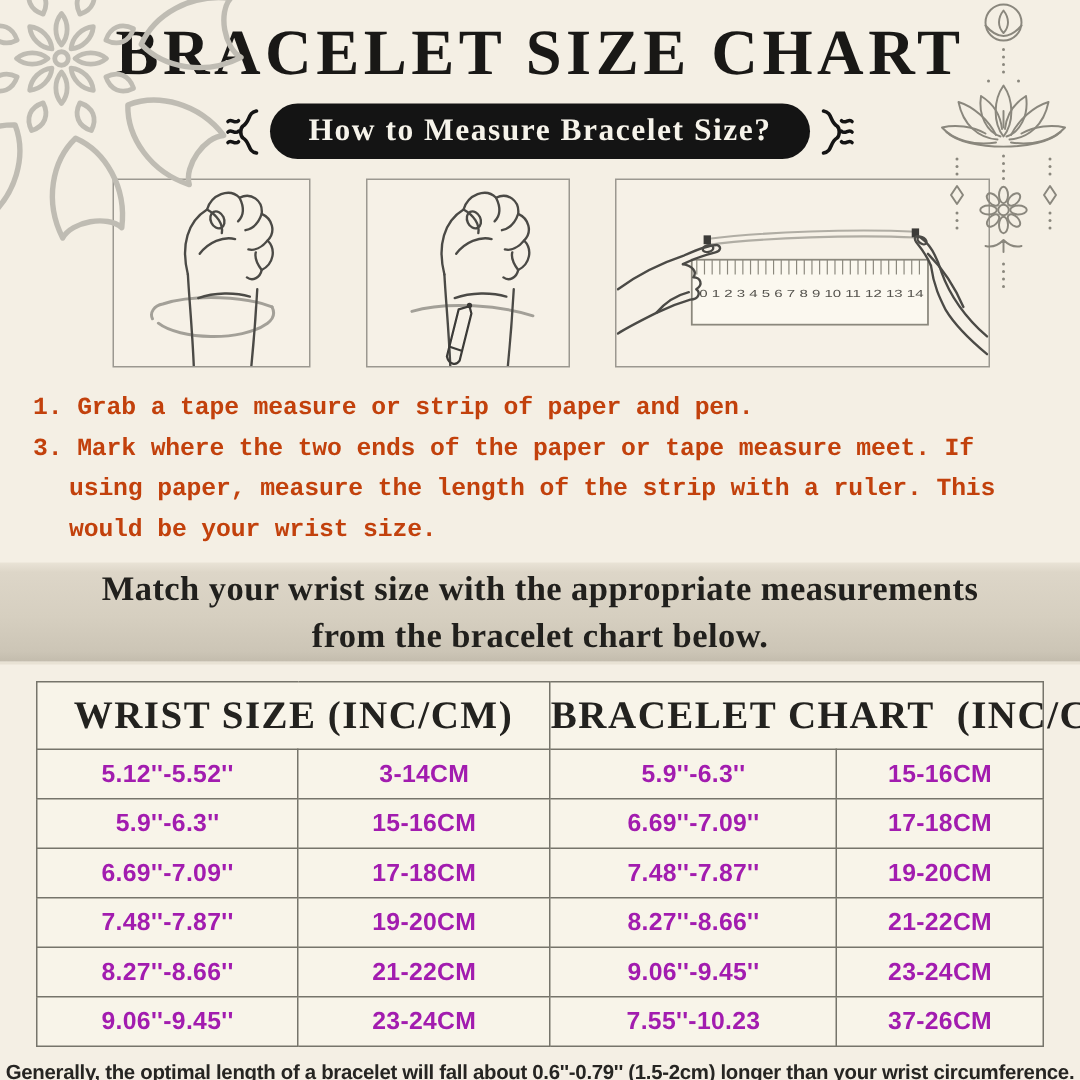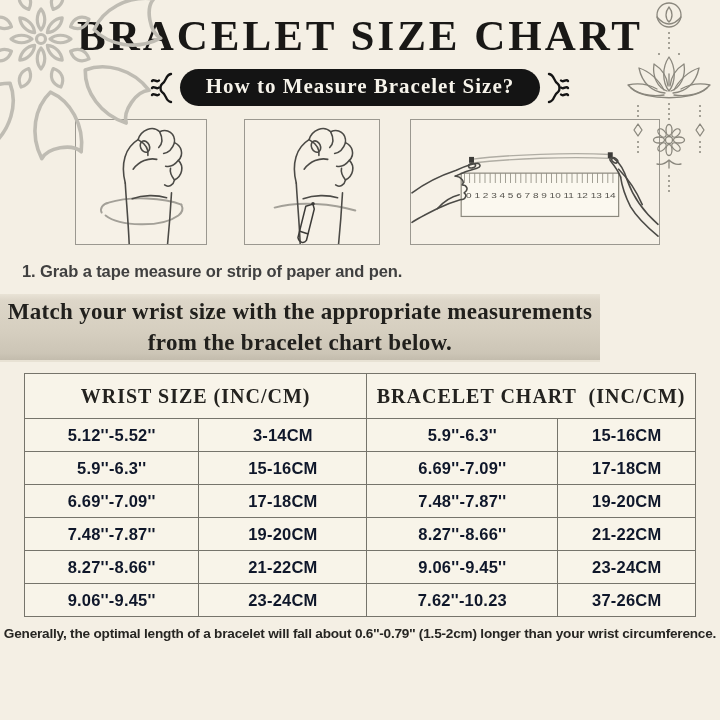--- a/index.html
+++ b/index.html
@@ -40,48 +40,48 @@
   .figure{
     height:126px;border:1px solid #9b9890;background:#f6f1e7;
   }
   .figure.f1{width:132px;margin-right:37px;}
   .figure.f2{width:136px;margin-right:30px;}
   .figure.f3{width:250px;}
 
   .instructions{margin:13px 20px 0 22px;max-width:668px;}
   .step{
     font-size:16.5px;font-weight:600;letter-spacing:-0.1px;line-height:27px;
-    padding-left:24px;text-indent:-24px;color:#404040;
+    padding-left:24px;text-indent:-24px;color:#c2410c;font-family:Liberation Mono, monospace;
   }
 
   .banner{
-    margin-top:9px;width:600px;height:66px;
+    margin-top:9px;width:720px;height:66px;
     background:linear-gradient(180deg,#e9e3d6 0%,#ddd6c8 10%,#d6cfc0 55%,#ccc5b6 90%,#c3bcad 100%);
     box-shadow:0 2px 0 #e8e2d4;
     display:flex;align-items:center;justify-content:center;
   }
   .banner-text{
     max-width:630px;text-align:center;
     font-family:"Liberation Serif","DejaVu Serif",serif;
     font-size:23px;font-weight:600;line-height:1.35;color:#21201d;letter-spacing:0.3px;
   }
 
   .size-table{
     margin:13px 24px 0;width:672px;border-collapse:collapse;table-layout:fixed;
     background:var(--table-bg);
   }
   .size-table th,.size-table td{
     border:1px solid var(--border);text-align:center;vertical-align:middle;
   }
   .size-table th{
     height:45px;font-family:"Liberation Serif","DejaVu Serif",serif;
-    font-size:20px;font-weight:600;letter-spacing:1px;white-space:pre;color:#23221f;
+    font-size:26px;font-weight:600;letter-spacing:1px;white-space:pre;color:#23221f;
   }
   .size-table td{
-    height:33px;font-size:16.5px;font-weight:600;letter-spacing:0.2px;color:#0f172a;
+    height:33px;font-size:16.5px;font-weight:600;letter-spacing:0.2px;color:#a21caf;
   }
 
   .footer-note{
     margin-top:9px;text-align:center;
     font-size:13.6px;font-weight:700;letter-spacing:-0.2px;color:#262522;
   }
 </style>
 </head>
 <body>
 
@@ -264,20 +264,21 @@
         <ellipse cx="206" cy="41" rx="3.4" ry="2.1" transform="rotate(35 206 41)"></ellipse>
         <path d="M250,118 C238,108 228,98 222,88 C218,80 214,72 212,58"></path>
         <path d="M234,86 C228,72 220,60 210,50"></path>
       </g>
     </svg>
   </div>
 </div>
 
 <div class="instructions">
   <div class="step"><span>1.</span> <span>Grab a tape measure or strip of paper and pen.</span></div>
+  <div class="step"><span>3.</span> <span>Mark where the two ends of the paper or tape measure meet. If using paper, measure the length of the strip with a ruler. This would be your wrist size.</span></div>
 </div>
 
 <div class="banner">
   <div class="banner-text">Match your wrist size with the appropriate measurements from the bracelet chart below.</div>
 </div>
 
 <table class="size-table">
   <colgroup>
     <col style="width:26%">
       <col style="width:25%">
@@ -317,19 +318,19 @@
       </tr>
       <tr>
         <td>8.27''-8.66''</td>
         <td>21-22CM</td>
         <td>9.06''-9.45''</td>
         <td>23-24CM</td>
       </tr>
       <tr>
         <td>9.06''-9.45''</td>
         <td>23-24CM</td>
-        <td>7.62''-10.23</td>
+        <td>7.55''-10.23</td>
         <td>37-26CM</td>
       </tr>
     </tbody>
 </table>
 
 <div class="footer-note">Generally, the optimal length of a bracelet will fall about 0.6''-0.79'' (1.5-2cm) longer than your wrist circumference.</div>
 
 </body></html>

